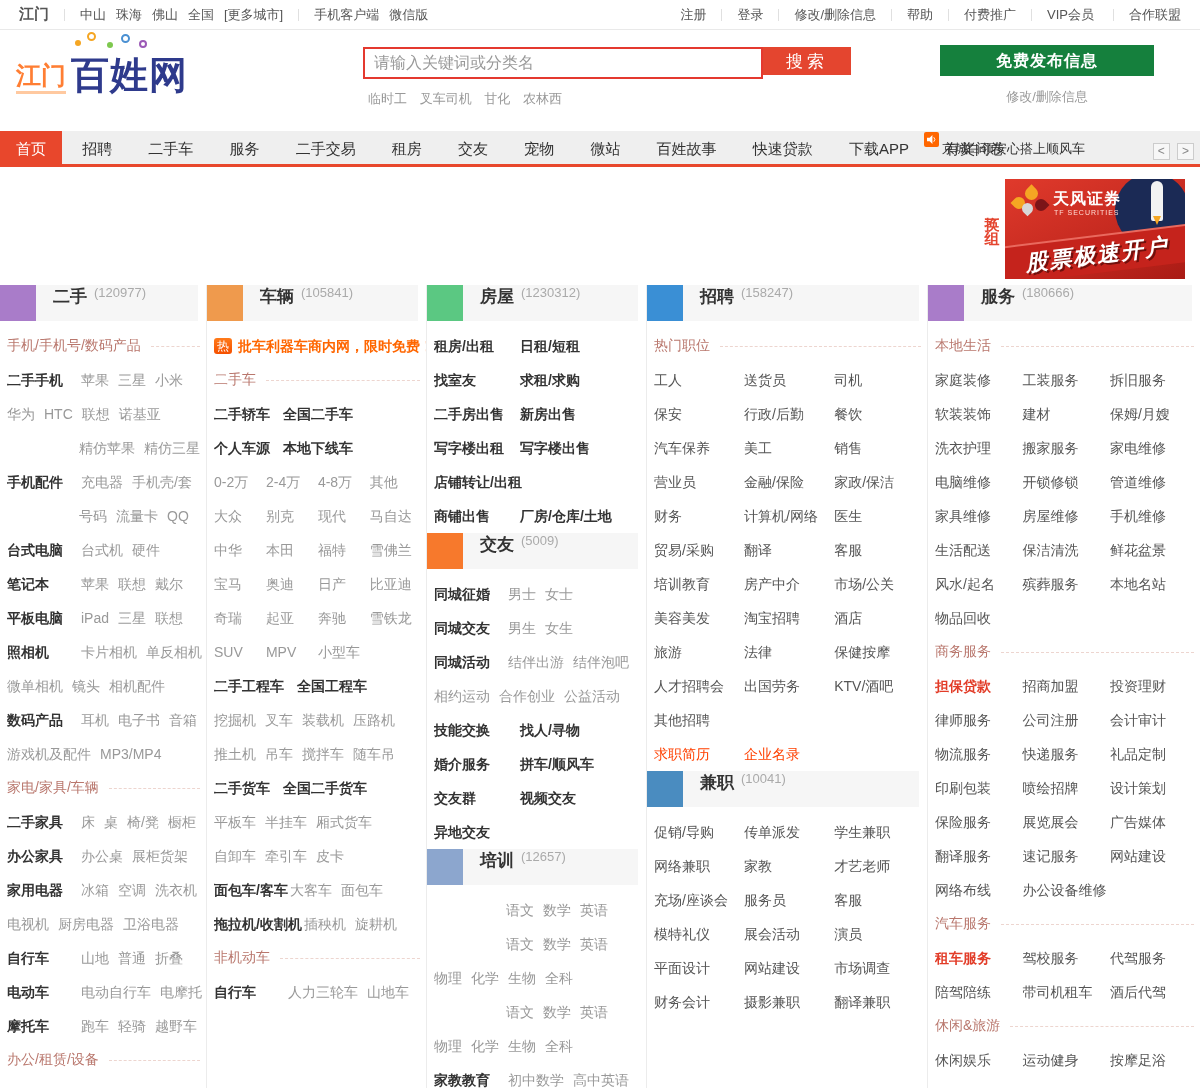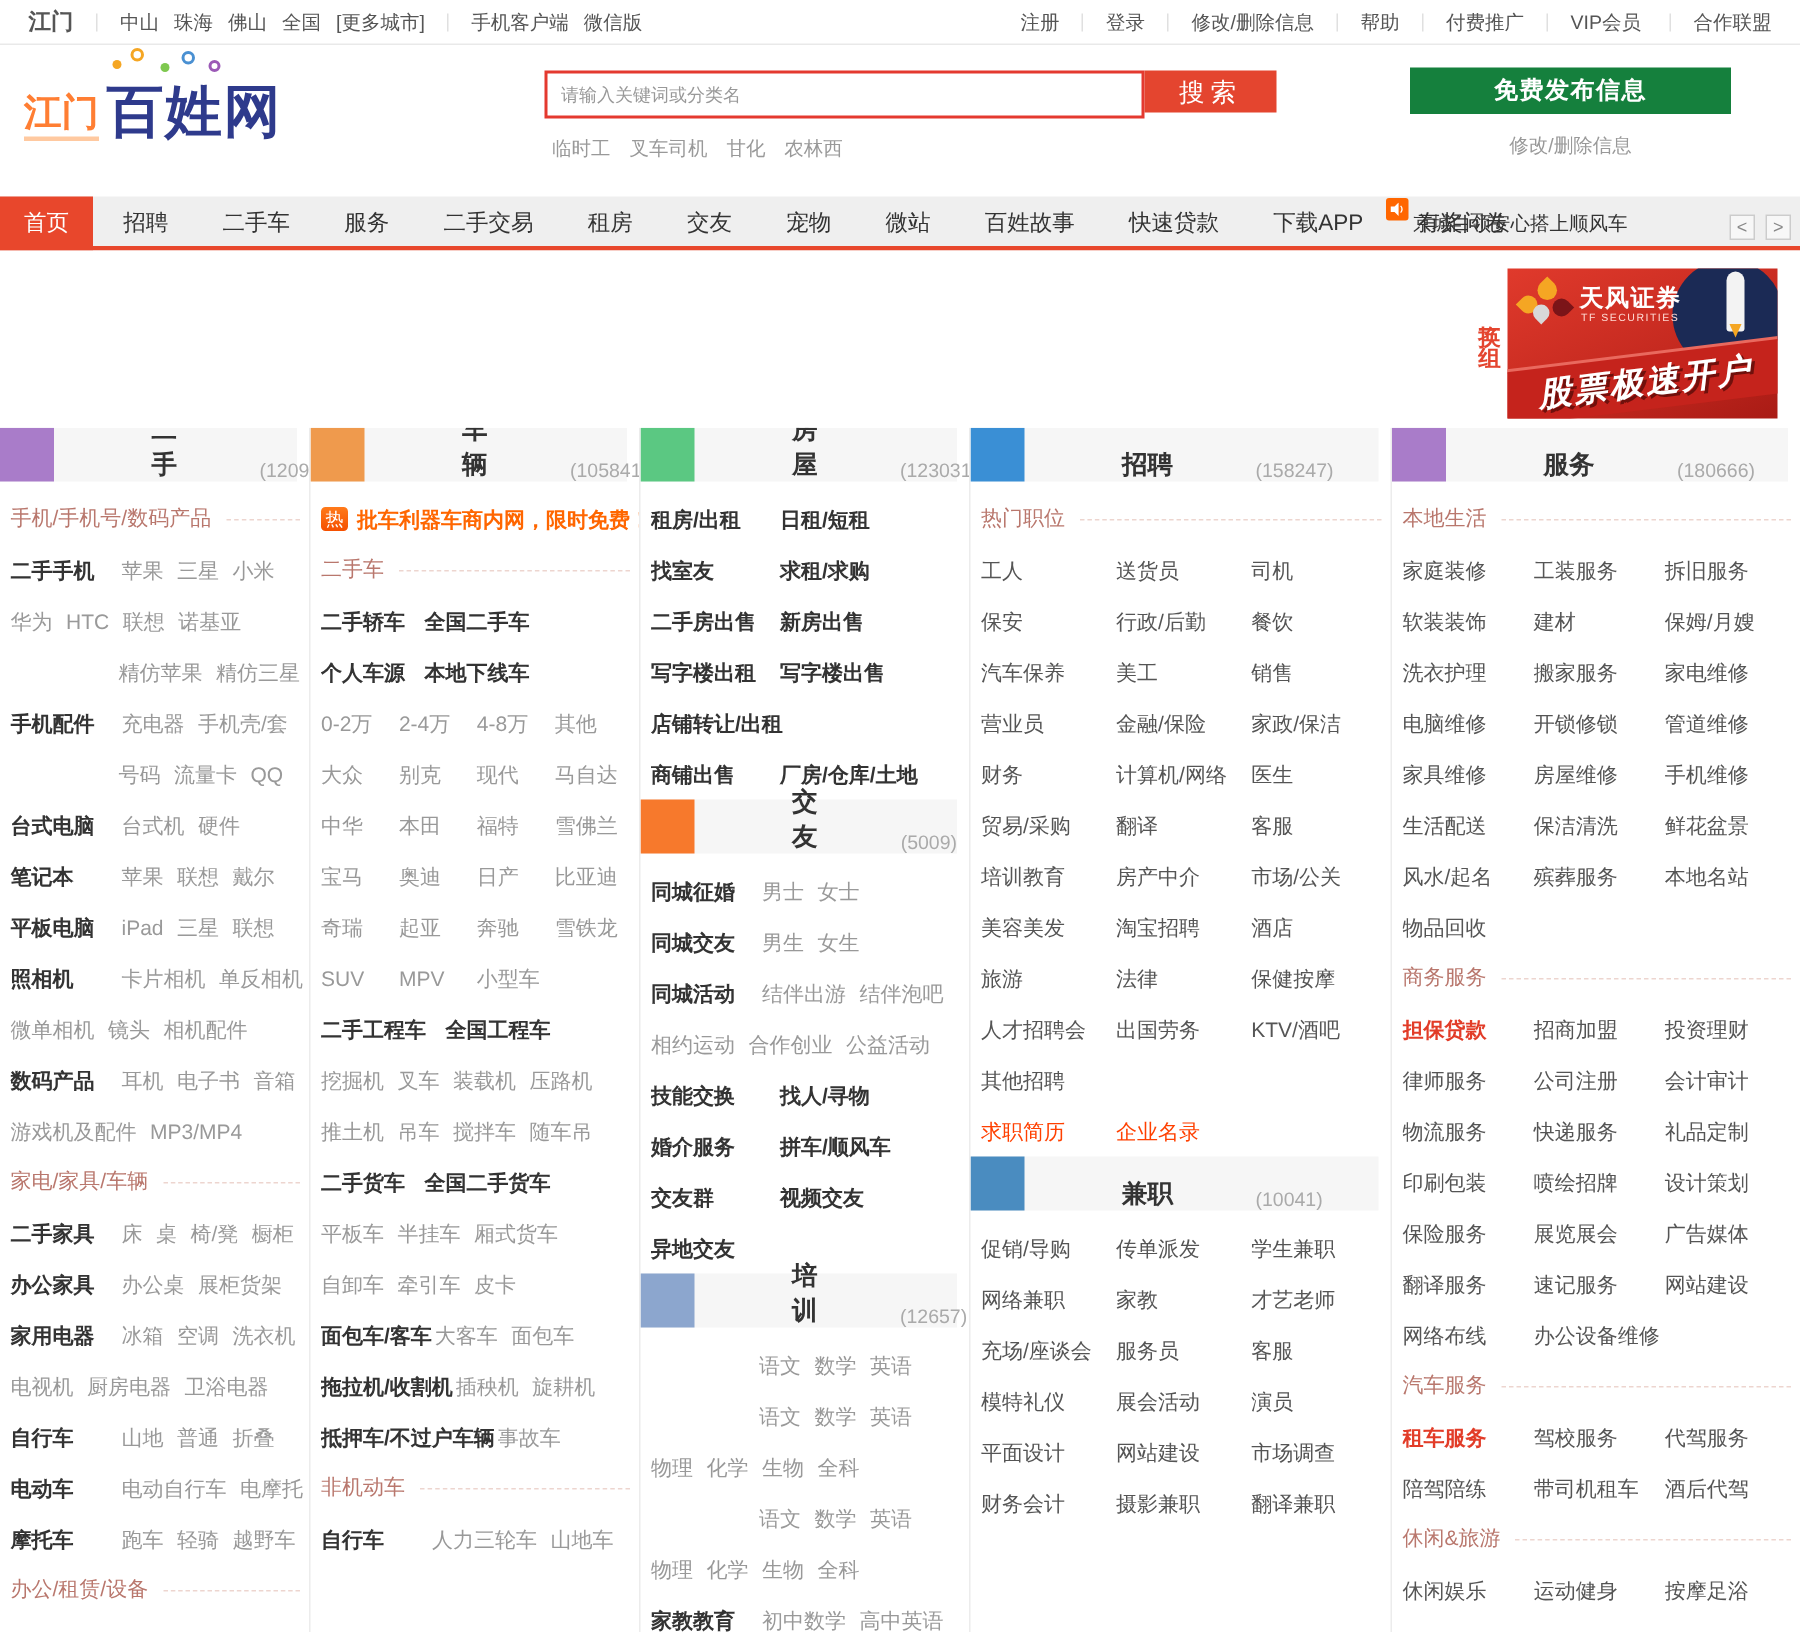--- a/index.html
+++ b/index.html
@@ -26,21 +26,21 @@
   .logo-city { font-size:25px; color:#ff7e33; font-weight:bold; border-bottom:3px solid #ffc9a0;
                padding-bottom:3px; margin-right:5px; line-height:1; }
   .logo-site { font-size:38px; color:#2e3a8c; font-weight:bold; line-height:1; position:relative; letter-spacing:1px; }
   .logo-dots span { position:absolute; border-radius:50%; }
   .d1 { left:4px;  top:-16px; width:6px;  height:6px;  background:#f5a623; }
   .d2 { left:16px; top:-24px; width:9px;  height:9px;  border:2px solid #f5a623; }
   .d3 { left:36px; top:-14px; width:6px;  height:6px;  background:#7ec84f; }
   .d4 { left:50px; top:-22px; width:9px;  height:9px;  border:2px solid #4a90d2; }
   .d5 { left:68px; top:-16px; width:8px;  height:8px;  border:2px solid #9b59b6; }
   .search { position:absolute; left:363px; top:17px; display:flex; }
-  .search input { width:400px; height:32px; border:2px solid #e4392f; padding:0 9px; font-size:12px;
+  .search input { width:400px; height:32px; border:2px solid #e4392f; padding:0 9px; font-size:16px;
                   color:#333; outline:none; font-family:Liberation Sans, sans-serif; }
   .search input::placeholder { color:#999; }
   .search-btn { width:88px; height:28px; background:#e4452f; color:#fff; border:none; font-size:17px;
                 font-family:inherit; cursor:pointer; letter-spacing:4px; }
   .hotwords { position:absolute; left:368px; top:60px; font-size:13px; color:#999; }
   .hotwords a { color:#999; margin-right:9px;text-align:right; }
   .postbox { position:absolute; left:940px; top:15px; width:214px; text-align:center; }
   .post-btn { display:block; height:31px; line-height:31px; background:#15803d; color:#fff;
               font-size:16px; font-weight:bold; letter-spacing:1px; }
   .edit-link { display:inline-block; margin-top:12px; color:#999; font-size:13px; }
@@ -81,21 +81,21 @@
 
   
   .cols { display:flex; height:803px; overflow:hidden; }
   .col { border-right:1px solid #ececec; padding-left:7px; overflow:hidden; flex:none; }
   .col:nth-child(1) { width:207px; }
   .col:nth-child(2) { width:220px; }
   .col:nth-child(3) { width:220px; }
   .col:nth-child(4) { width:281px; }
   .col:nth-child(5) { width:272px; border-right:none; }
 
-  .cat { height:36px; margin:0 8px 8px -7px; background:#f6f6f6; display:flex; align-items:flex-end;gap:48px; }
+  .cat { height:36px; margin:0 8px 8px -7px; background:#f6f6f6; display:flex; align-items:flex-start; }
   .cat-ic { width:36px; height:36px; flex:none; }
   .cat-t { margin-left:17px; font-size:17px; font-weight:bold; color:#333; }
   .cat-c { margin-left:7px; font-size:13px; color:#aaa; }
 
   .sec { height:34px; display:flex; align-items:center; color:#b9776d; font-size:14px; padding-right:6px; }
   .sec .dash { flex:1; border-top:1px dashed #edd5cf; margin-left:10px; }
 
   .row { height:34px; line-height:34px; white-space:nowrap; font-size:14px; overflow:hidden; }
   .row.ind { padding-left:72px; }
   .lbl { font-weight:bold; color:#333; display:inline-block; min-width:72px; margin-right:2px; }
@@ -280,21 +280,20 @@
       <div class="row g4"><a class="cell">奇瑞</a><a class="cell">起亚</a><a class="cell">奔驰</a><a class="cell">雪铁龙</a></div>
       <div class="row g4"><a class="cell">SUV</a><a class="cell">MPV</a><a class="cell">小型车</a></div>
       <div class="row"><a class="blnk">二手工程车</a><a class="blnk">全国工程车</a></div>
       <div class="row"><a class="lnk">挖掘机</a><a class="lnk">叉车</a><a class="lnk">装载机</a><a class="lnk">压路机</a></div>
       <div class="row"><a class="lnk">推土机</a><a class="lnk">吊车</a><a class="lnk">搅拌车</a><a class="lnk">随车吊</a></div>
       <div class="row"><a class="blnk">二手货车</a><a class="blnk">全国二手货车</a></div>
       <div class="row"><a class="lnk">平板车</a><a class="lnk">半挂车</a><a class="lnk">厢式货车</a></div>
       <div class="row"><a class="lnk">自卸车</a><a class="lnk">牵引车</a><a class="lnk">皮卡</a></div>
       <div class="row"><a class="lbl">面包车/客车</a><a class="lnk">大客车</a><a class="lnk">面包车</a></div>
       <div class="row"><a class="lbl">拖拉机/收割机</a><a class="lnk">插秧机</a><a class="lnk">旋耕机</a></div>
-      <div class="row"><a class="lbl">抵押车/不过户车辆</a><a class="lnk">事故车</a></div>
       <div class="sec">
         <span>非机动车</span>
         <i class="dash"></i>
       </div>
       <div class="row"><a class="lbl">自行车</a><a class="lnk">人力三轮车</a><a class="lnk">山地车</a></div>
     </div>
     <div class="col">
       <div class="cat">
         <span class="cat-ic" style="background: rgb(91, 200, 130);"></span>
         <span class="cat-t">房屋</span>

